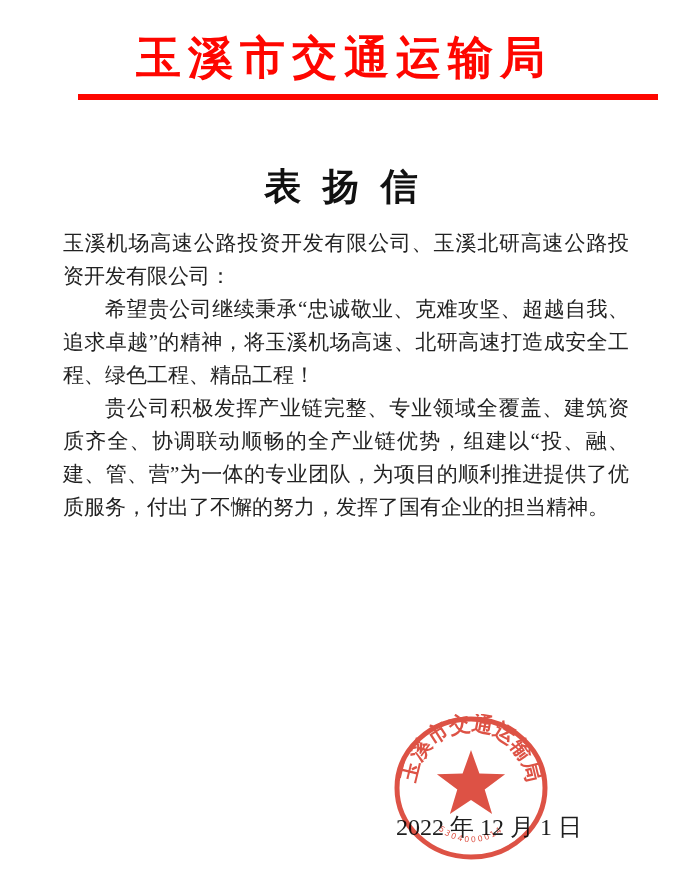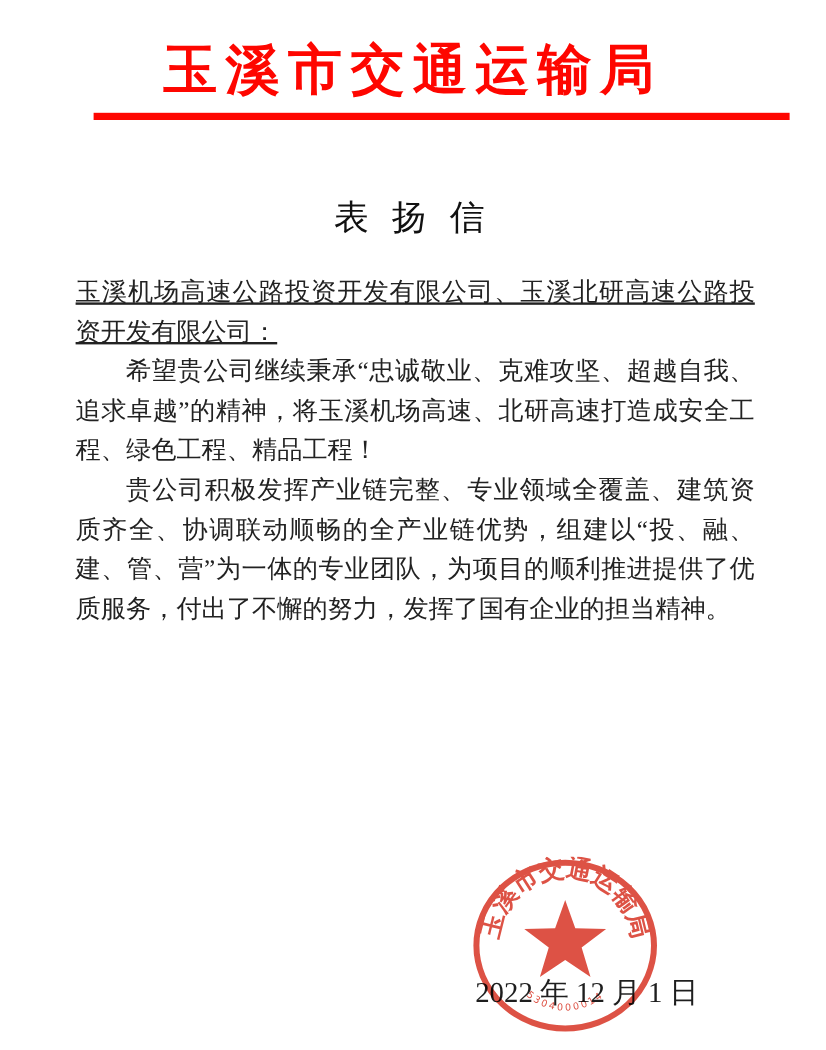--- a/index.html
+++ b/index.html
@@ -24,37 +24,37 @@
   .letterhead-rule {
     position: absolute;
     top: 94px; left: 78px;
     width: 580px; height: 6px;
     background: #fe0600;
   }
   .doc-title {
     position: absolute;
     top: 162px; left: 0; width: 100%;
     text-align: center;
-    font-size: 29px;
-    font-weight: normal;
+    font-size: 37px;
+    font-weight: bold;
     letter-spacing: 6px;
     color: #111;
     white-space: nowrap;
   }
   .body-text {
     position: absolute;
     top: 227px; left: 63px;
     width: 566px;
     font-size: 21px;
     line-height: 33px;
     text-align: justify;
     color: #222;
   }
   .body-text p { text-indent: 2em; }
-  .body-text p.salutation { text-indent: 0; text-decoration: underline; }
+  .body-text p.salutation { text-indent: 0; }
   .seal {
     position: absolute;
     left: 393px; top: 714px;
     width: 158px; height: 155px;
     mix-blend-mode: multiply;
     opacity: 0.88;
   }
   .date-line {
     position: absolute;
     left: 396px; top: 811px;

